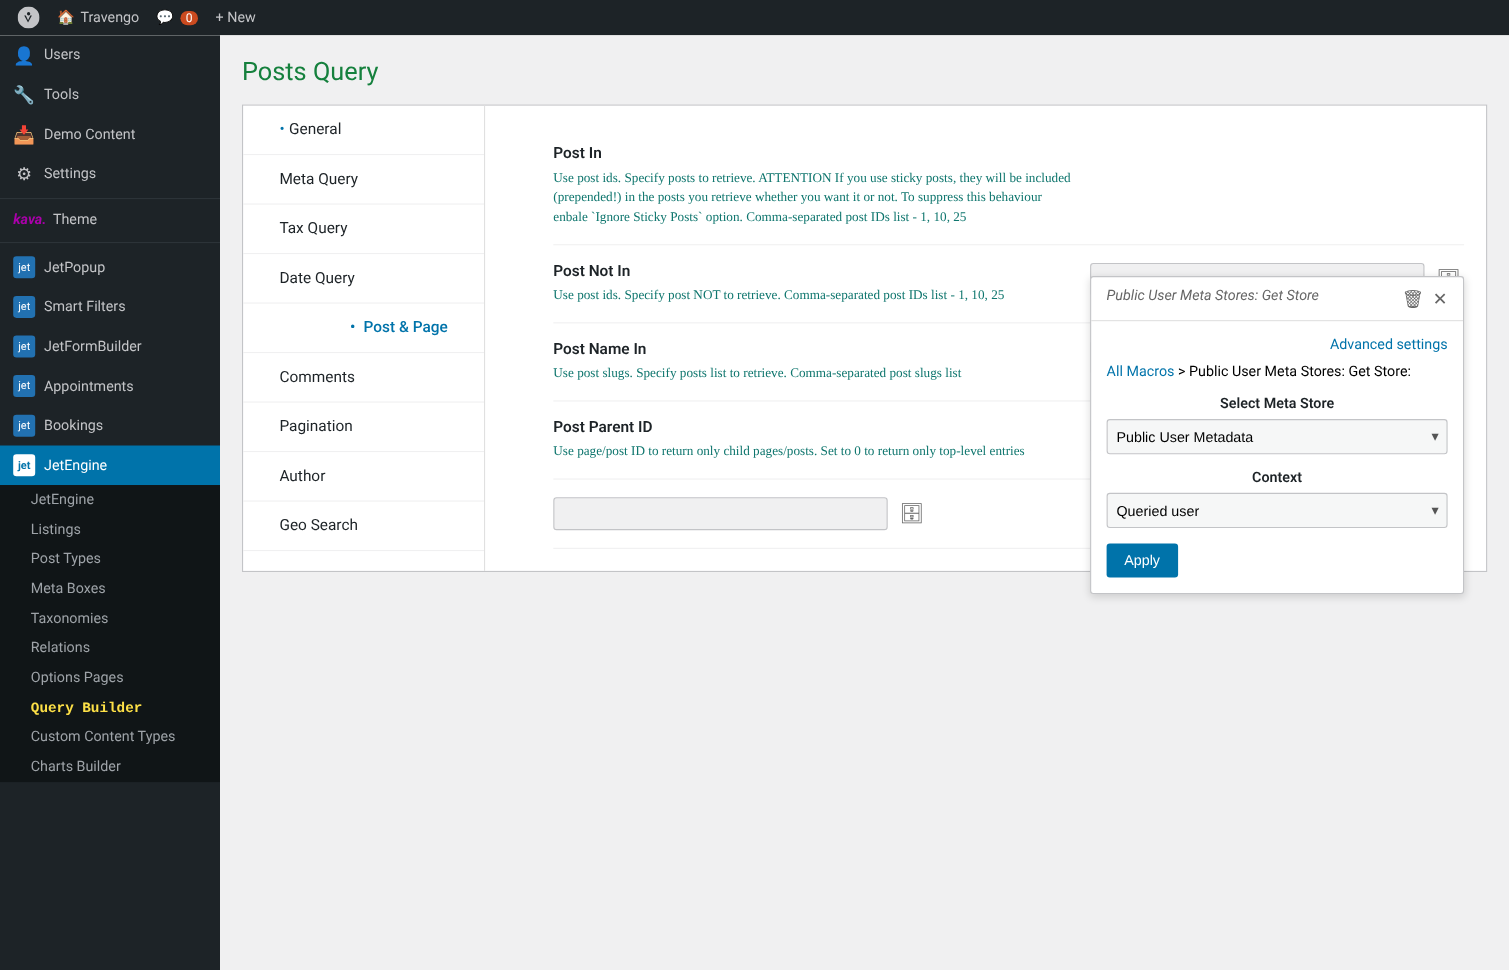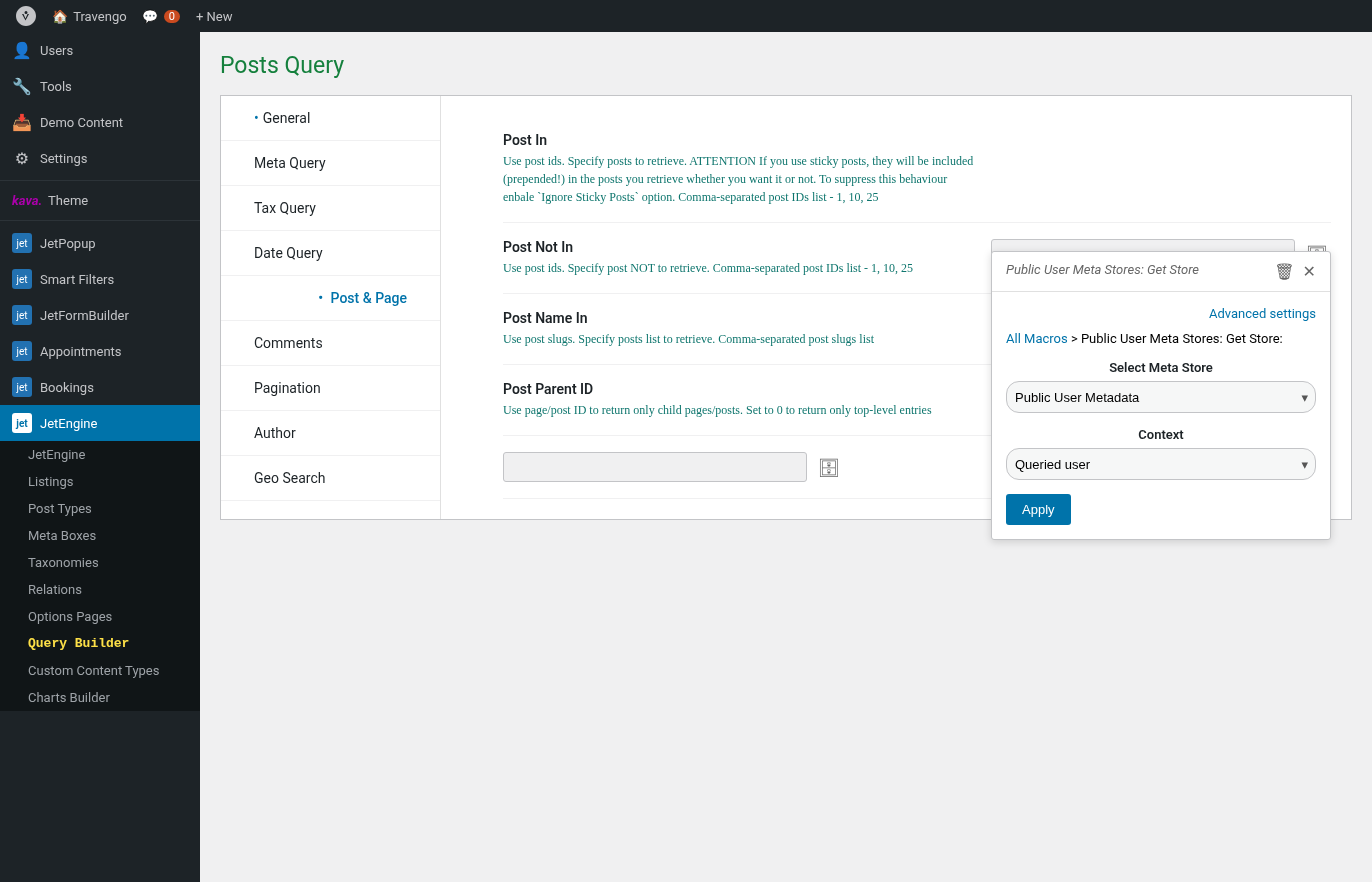--- a/index.html
+++ b/index.html
@@ -243,21 +243,21 @@
       margin-bottom: 6px;
       text-align: center;
     }
     .macro-popup-select-wrap {
       position: relative;
     }
     .macro-popup-select {
       width: 100%;
       height: 32px;
       border: 1px solid #c3c4c7;
-      border-radius: 13px;
+      border-radius: 3px;
       padding: 0 8px;
       font-size: 13px;
       background: #f6f7f7;
       appearance: none;
       cursor: pointer;
     }
     .macro-popup-select-arrow {
       position: absolute;
       right: 8px;
       top: 50%;

